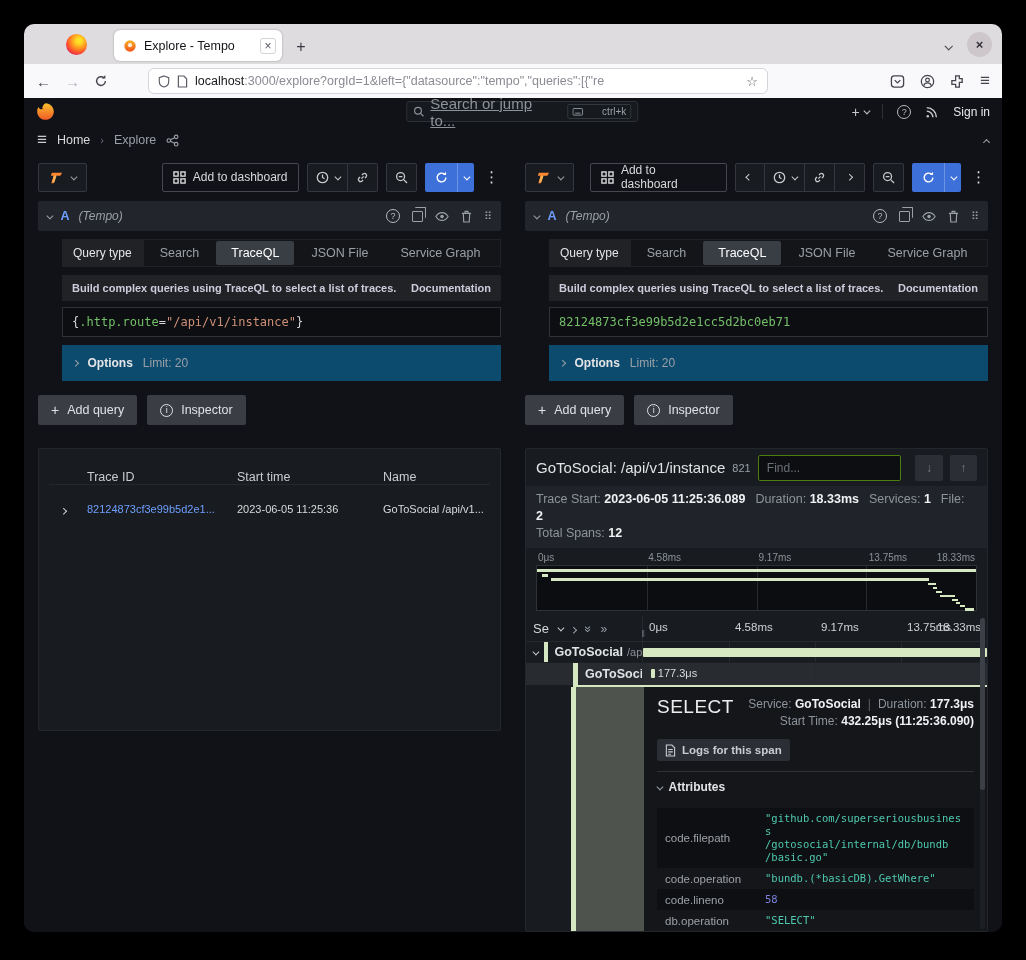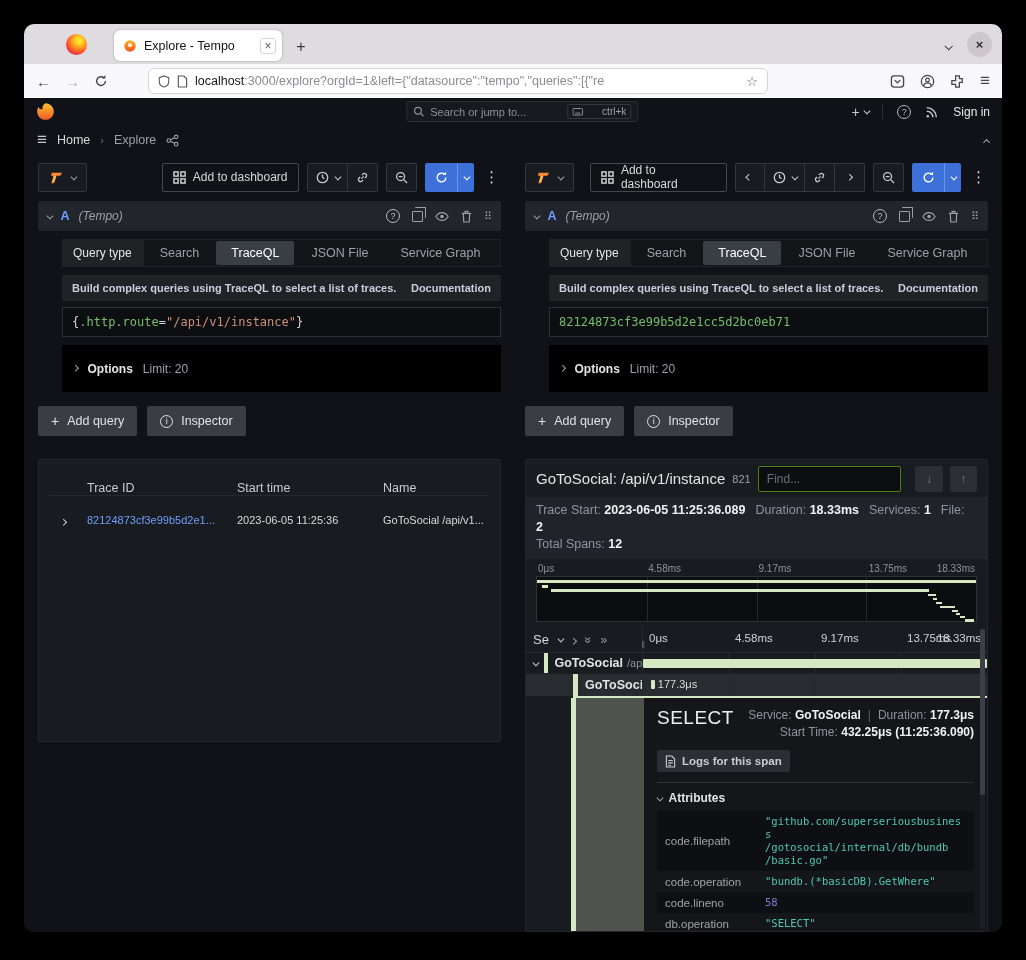--- a/index.html
+++ b/index.html
@@ -34,21 +34,21 @@
   .url-text b { color:#17171d; font-weight:normal; }
   .url-star { color:#5b5b66; font-size:13px; }
   .urlbar-icons { display:flex; gap:15px; margin-left:auto; align-items:center; }
 
   
   .gf { flex:1; background:#111217; color:#d8d9da; font-size:12px; display:flex; flex-direction:column; min-height:0; }
   .topnav { height:27px; display:flex; align-items:center; padding:0 12px; position:relative; flex-shrink:0; }
   .gf-logo { width:19px; height:19px; }
   .search-box { position:absolute; left:50%; transform:translateX(-46%); width:232px; height:21px; background:#16191e;
     border:1px solid #2c3235; border-radius:3px; display:flex; align-items:center; gap:6px; padding:0 6px; }
-  .search-ph { color:#8d9298; font-size:11px; flex:1; }
+  .search-ph { color:#8d9298; font-size:15px; flex:1;text-decoration:underline; }
   .kbd-chip { border:1px solid #33383d; border-radius:2px; padding:1px 4px; font-size:10px; color:#9aa0a6; display:flex; gap:19px; align-items:center; }
   .topnav-right { margin-left:auto; display:flex; align-items:center; gap:14px; color:#c7c9cc; }
   .tn-divider { width:1px; height:15px; background:#2c3235; }
   .circle-q { width:14px; height:14px; border:1.4px solid #b6b9bd; border-radius:50%; font-size:9px; display:flex; align-items:center; justify-content:center; color:#b6b9bd; }
   .signin { font-size:12px; color:#e8e9ea; }
 
   .breadcrumb-row { height:30px; display:flex; align-items:center; padding:0 13px; gap:10px; flex-shrink:0; }
   .hamburger { color:#c7c9cc; font-size:17px; }
   .crumb { font-size:12.5px; color:#d8d9da; }
   .crumb.dim { color:#9aa0a6; }
@@ -79,21 +79,21 @@
   .copy-ic::after { content:""; position:absolute; left:2.5px; top:-4.5px; width:10px; height:10px; border:1.4px solid currentColor; border-left:none; border-bottom:none; border-radius:1px; }
   .q-body { padding-left:24px; display:flex; flex-direction:column; flex-shrink:0; }
   .qrow-tabs { margin-top:8px; display:flex; height:28px; }
   .qtype-chip { background:#202226; display:flex; align-items:center; padding:0 11px; font-weight:500; font-size:12px; color:#e4e5e6; }
   .tabs-box { flex:1; display:flex; background:#131519; border:1px solid #202226; align-items:center; }
   .qtab { padding:0 15px; height:24px; margin:0 1px; display:flex; align-items:center; color:#9aa0a6; font-size:12.5px; border-radius:2px; }
   .qtab.active { background:#393d44; color:#fff; }
   .qrow-helper { margin-top:8px; height:26px; background:#202226; display:flex; align-items:center; justify-content:space-between; padding:0 10px; font-size:11px; font-weight:bold; color:#ccccdc; }
   .qrow-input { margin-top:6px; height:30px; background:#0d0e11; border:1px solid #2c3235; display:flex; align-items:center; padding:0 9px; font-family:"DejaVu Sans Mono", monospace; font-size:12px; }
   .tok-plain { color:#d8d9da; } .tok-field { color:#73bf69; } .tok-str { color:#ce9178; } .tok-green { color:#73bf69; }
-  .qrow-options { margin-top:8px; height:47px; background:#000000; display:flex; align-items:center; gap:10px; padding:0 11px; color:#9aa0a6; }
+  .qrow-options { margin-top:8px; height:36px; background:#0c4a6e; display:flex; align-items:center; gap:10px; padding:0 11px; color:#9aa0a6; }
   .opt-label { color:#e4e5e6; font-weight:bold; font-size:12px; }
   .pane-actions { margin-top:14px; display:flex; gap:10px; flex-shrink:0; }
   .btn-secondary { height:30px; background:#3a3d44; border-radius:2px; padding:0 13px; display:flex; align-items:center; gap:8px; color:#e0e1e4; font-size:12.5px; font-weight:500; }
   .info-circle { width:13px; height:13px; border:1.4px solid currentColor; border-radius:50%; font-size:9px; display:flex; align-items:center; justify-content:center; }
 
   
   .table-panel { margin-top:23px; height:283px; background:#181b1f; border:1px solid #23262b; border-radius:2px; padding:6px 10px; display:flex; flex-direction:column; }
   .panel-title { text-align:center; font-size:12.5px; font-weight:500; color:#d8d9da; height:24px; line-height:22px; }
   .thead { display:flex; height:30px; align-items:flex-end; font-size:12.5px; font-weight:500; color:#c9ccd1; border-bottom:1px solid #24272c; }
   .trow { display:flex; height:30px; align-items:flex-end; font-size:11px; color:#d8d9da; }
@@ -143,21 +143,21 @@
   .d-strip { width:5px; background:#d6e8c1; flex-shrink:0; }
   .d-gutter { width:68px; background:#4f534e; flex-shrink:0; }
   .detail { flex:1; background:#141619; padding:9px 13px 0; position:relative; overflow:hidden; }
   .d-head { display:flex; justify-content:space-between; }
   .d-op { font-size:19px; color:#eceded; letter-spacing:.5px; }
   .d-meta { text-align:right; font-size:12px; line-height:17px; color:#8e949c; }
   .d-meta b { color:#f0f1f2; }
   .d-meta .pipe { margin:0 7px; color:#5c6066; }
   .logs-btn { margin-top:9px; display:inline-flex; height:22px; align-items:center; gap:6px; background:#2b2e34; border-radius:2px; padding:0 8px; font-size:11.5px; font-weight:600; color:#c9ccd1; }
   .d-divider { height:1px; background:#2c3235; margin:10px 0 8px; }
-  .attr-head { display:flex; align-items:center; gap:7px; font-size:12px; font-weight:bold; color:#e2e3e4; margin-bottom:6px; }
+  .attr-head { display:flex; align-items:center; gap:7px; font-size:12px; font-weight:bold; color:#e2e3e4; margin-bottom:14px; }
   .attr-row { display:flex; padding:4px 8px; }
   .attr-row:nth-child(odd) { background:#0e0f12; }
   .attr-key { width:100px; flex-shrink:0; font-size:11.5px; color:#9da2a8; align-self:center; }
   .attr-val { flex:1; font-family:"DejaVu Sans Mono", monospace; font-size:10.5px; line-height:13px; white-space:pre-wrap; word-break:break-all; }
   .attr-val.str { color:#4ec9b0; }
   .attr-val.num { color:#7b80dd; }
   .tp-scrollbar { position:absolute; right:2px; top:168px; bottom:2px; width:5px; background:#1c1f23; border-radius:3px; }
   .tp-thumb { position:absolute; top:1px; left:0; right:0; height:55%; background:#3c4046; border-radius:3px; }
   svg { display:block; }
 </style>

